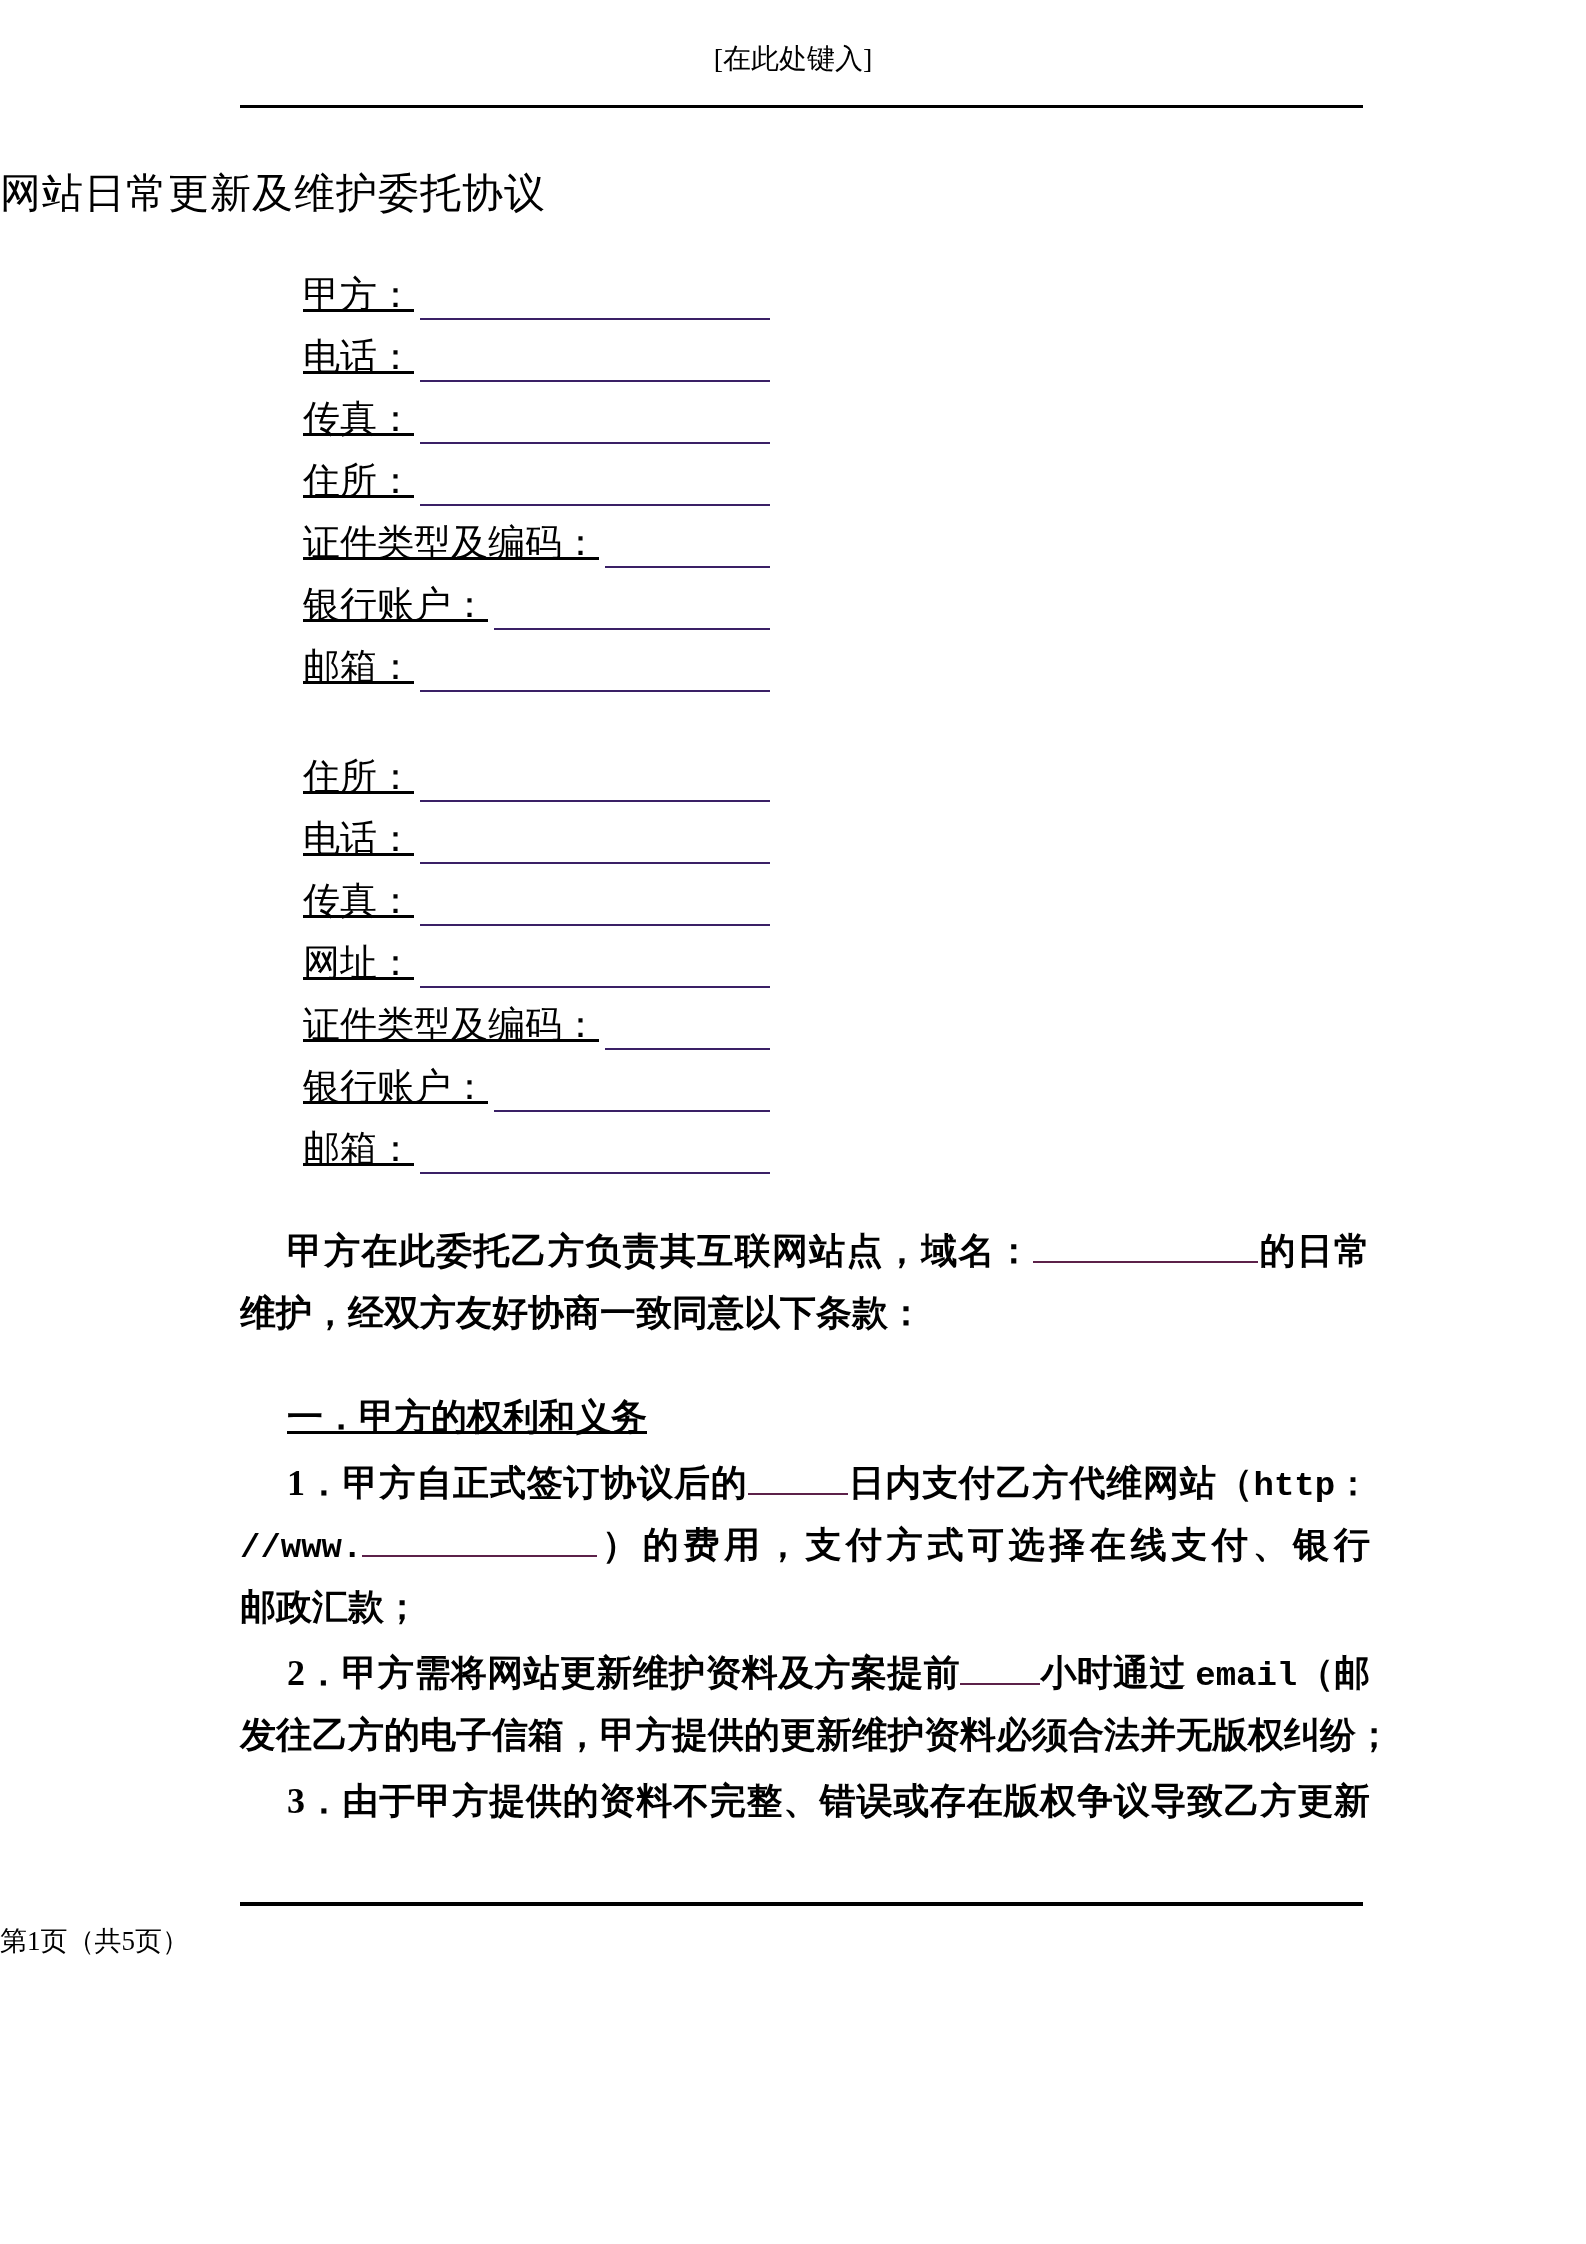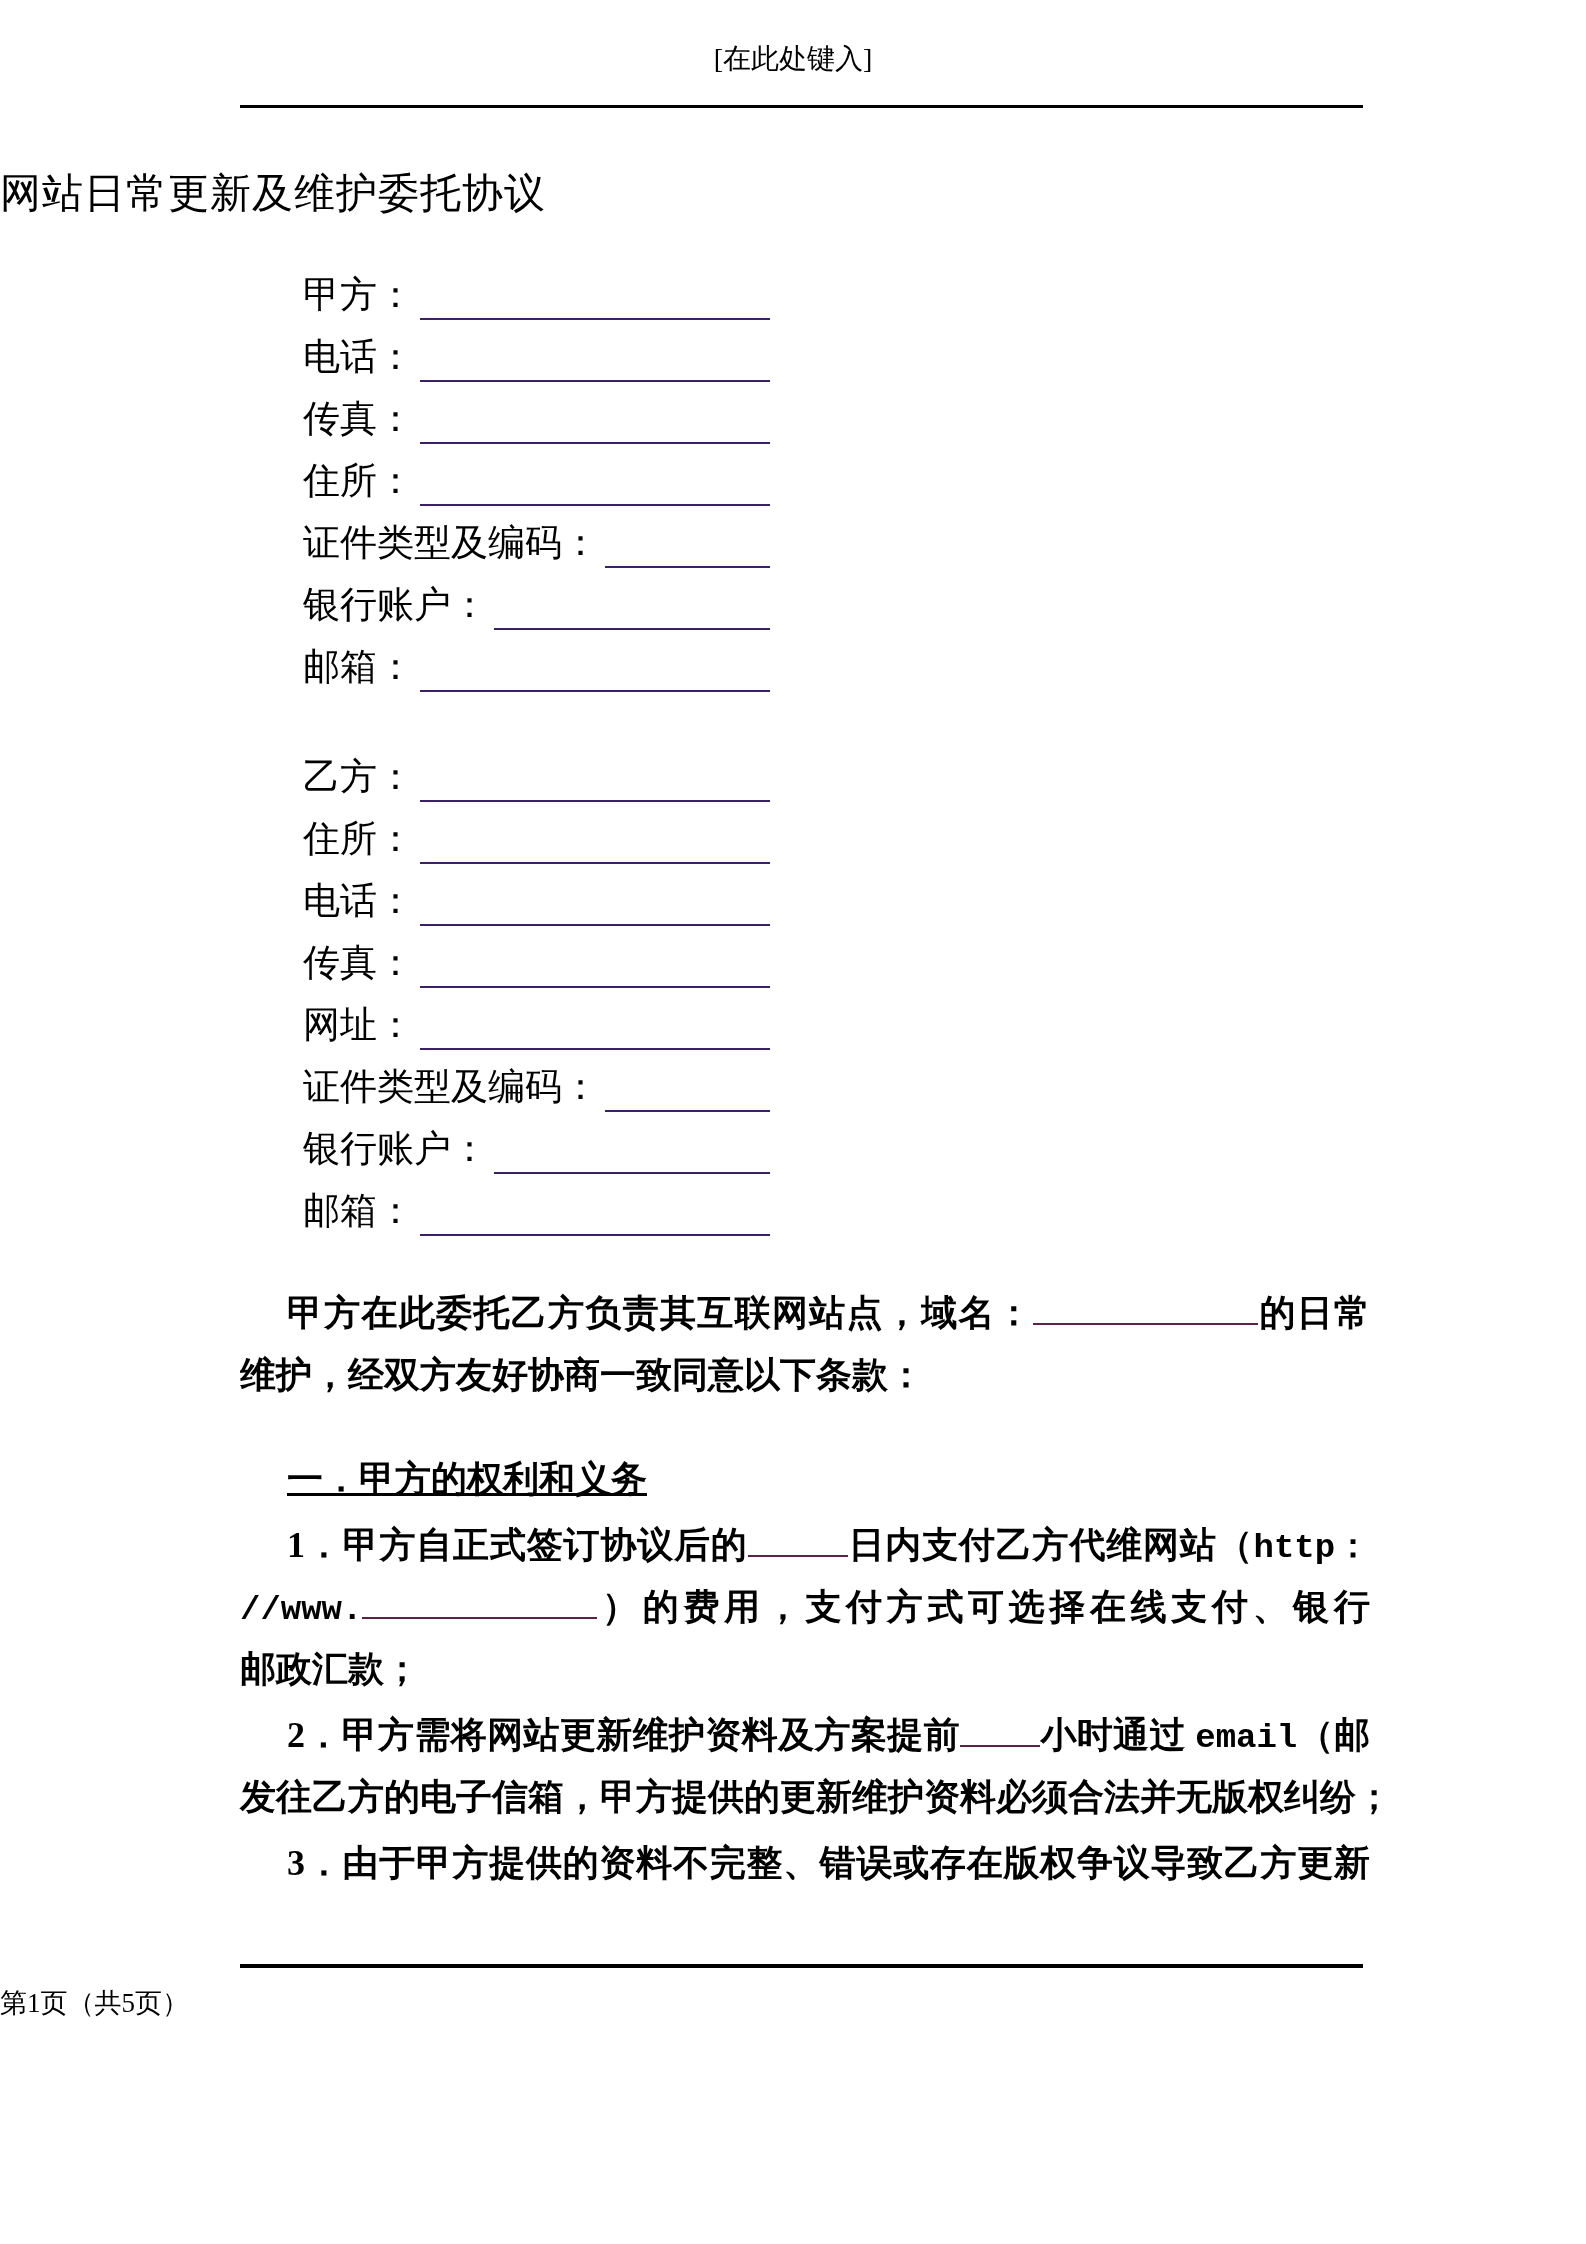--- a/index.html
+++ b/index.html
@@ -19,21 +19,21 @@
   .doc-title{
     margin-top:58px;text-align:left;
     font-size:41px;line-height:54px;font-weight:400;
     letter-spacing:1px;
   }
   .fields{margin-left:303px;width:467px;}
   .fields.first{margin-top:44px;}
   .fields.second{margin-top:48px;}
   .field-row{
     display:flex;align-items:flex-end;
-    height:62px;font-size:37px;line-height:62px;
+    height:62px;font-size:37px;line-height:62px;text-decoration:underline;
   }
   .field-label{white-space:nowrap;}
   .field-blank{
     flex:1;height:2px;margin-bottom:6px;margin-left:6px;
   }
   .body-text{
     margin-left:240px;width:1130px;
     font-size:36px;font-weight:600;
   }
   .para{margin:0;}
@@ -99,24 +99,20 @@
       <span class="field-blank" style="background: rgb(58, 32, 102);"></span>
     </div>
     <div class="field-row">
       <span class="field-label">邮箱：</span>
       <span class="field-blank" style="background: rgb(58, 32, 102);"></span>
     </div>
   </div>
 
 <div class="fields second">
     <div class="field-row">
-      <span class="field-label">乙方：</span>
-      <span class="field-blank" style="background: rgb(58, 32, 102);"></span>
-    </div>
-    <div class="field-row">
       <span class="field-label">住所：</span>
       <span class="field-blank" style="background: rgb(58, 32, 102);"></span>
     </div>
     <div class="field-row">
       <span class="field-label">电话：</span>
       <span class="field-blank" style="background: rgb(58, 32, 102);"></span>
     </div>
     <div class="field-row">
       <span class="field-label">传真：</span>
       <span class="field-blank" style="background: rgb(58, 32, 102);"></span>

